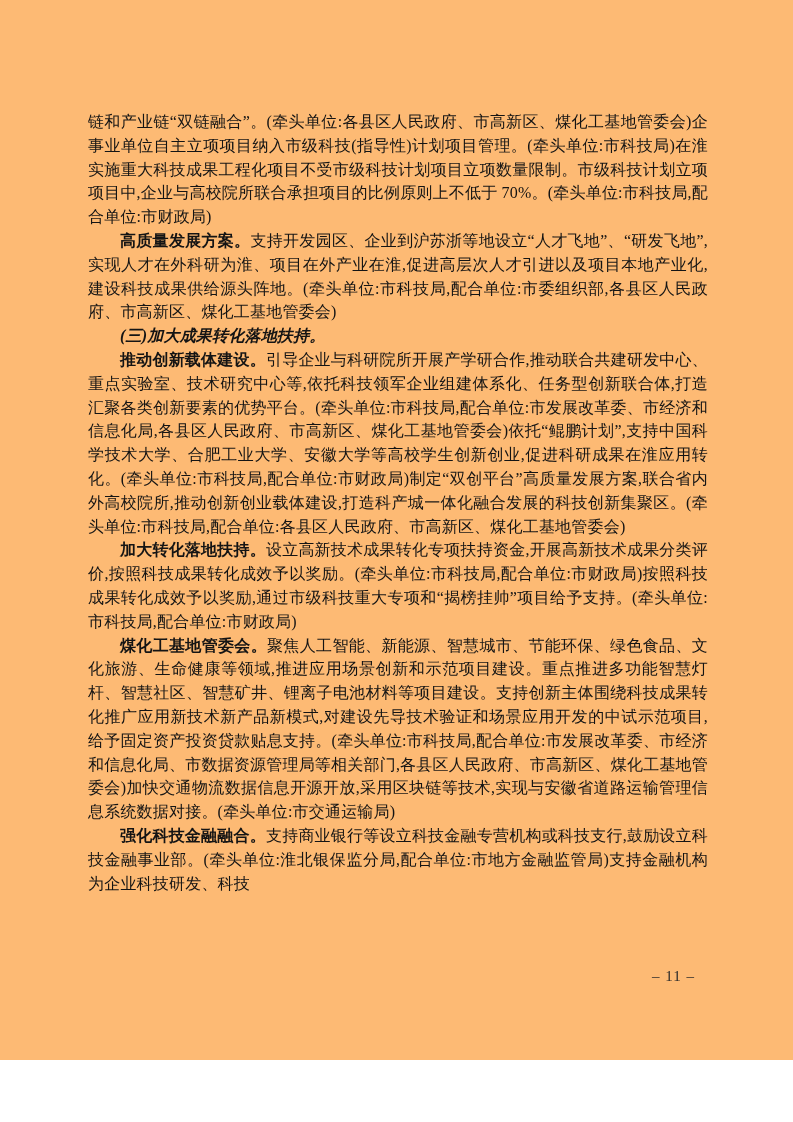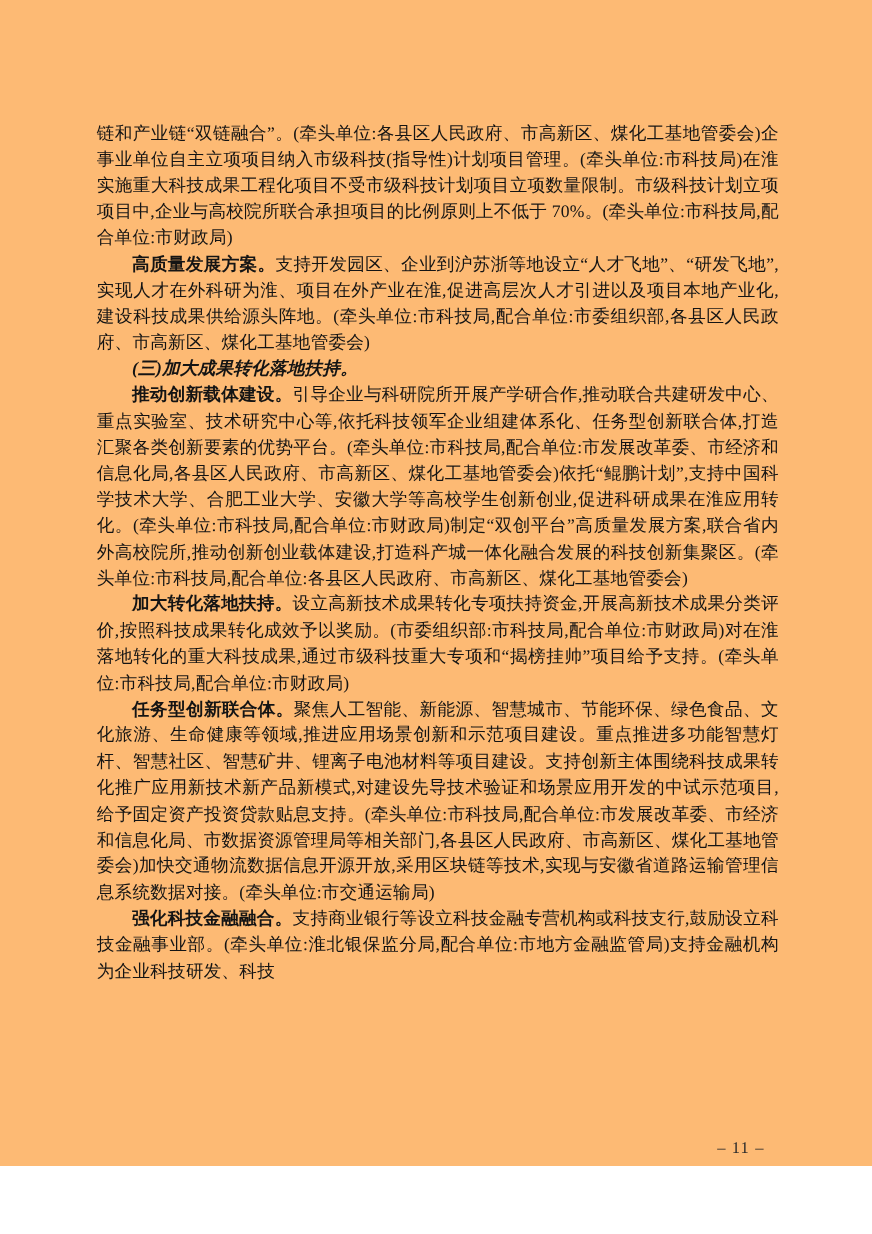--- a/index.html
+++ b/index.html
@@ -40,44 +40,44 @@
   }
   .content p .lead {
     font-weight: bold;
   }
   .content p.section-heading {
     font-weight: bold;
     font-style: italic;
   }
   .footer {
     position: absolute;
-    top: 1036px;
+    top: 968px;
     right: 98px;
     font-size: 15px;
     letter-spacing: 1px;
     color: #2a2a2a;
   }
 </style>
 </head>
 <body>
 
 <div class="page">
   <div class="content">
 
     <p class="continuation"><span>链和产业链“双链融合”。(牵头单位:各县区人民政府、市高新区、煤化工基地管委会)企事业单位自主立项项目纳入市级科技(指导性)计划项目管理。(牵头单位:市科技局)在淮实施重大科技成果工程化项目不受市级科技计划项目立项数量限制。市级科技计划立项项目中,企业与高校院所联合承担项目的比例原则上不低于 70%。(牵头单位:市科技局,配合单位:市财政局)</span></p>
 
     <p><span class="lead">高质量发展方案。</span><span>支持开发园区、企业到沪苏浙等地设立“人才飞地”、“研发飞地”,实现人才在外科研为淮、项目在外产业在淮,促进高层次人才引进以及项目本地产业化,建设科技成果供给源头阵地。(牵头单位:市科技局,配合单位:市委组织部,各县区人民政府、市高新区、煤化工基地管委会)</span></p>
 
     <p class="section-heading"><span>(三)加大成果转化落地扶持。</span></p>
 
     <p><span class="lead">推动创新载体建设。</span><span>引导企业与科研院所开展产学研合作,推动联合共建研发中心、重点实验室、技术研究中心等,依托科技领军企业组建体系化、任务型创新联合体,打造汇聚各类创新要素的优势平台。(牵头单位:市科技局,配合单位:市发展改革委、市经济和信息化局,各县区人民政府、市高新区、煤化工基地管委会)依托“鲲鹏计划”,支持中国科学技术大学、合肥工业大学、安徽大学等高校学生创新创业,促进科研成果在淮应用转化。(牵头单位:市科技局,配合单位:市财政局)制定“双创平台”高质量发展方案,联合省内外高校院所,推动创新创业载体建设,打造科产城一体化融合发展的科技创新集聚区。(牵头单位:市科技局,配合单位:各县区人民政府、市高新区、煤化工基地管委会)</span></p>
 
-    <p><span class="lead">加大转化落地扶持。</span><span>设立高新技术成果转化专项扶持资金,开展高新技术成果分类评价,按照科技成果转化成效予以奖励。(市委组织部:市科技局,配合单位:市财政局)对在淮落地转化的重大科技成果,通过市级科技重大专项和“揭榜挂帅”项目给予支持。(牵头单位:市科技局,配合单位:市财政局)</span></p>
+    <p><span class="lead">加大转化落地扶持。</span><span>设立高新技术成果转化专项扶持资金,开展高新技术成果分类评价,按照科技成果转化成效予以奖励。(牵头单位:市科技局,配合单位:市财政局)按照科技成果转化成效予以奖励,通过市级科技重大专项和“揭榜挂帅”项目给予支持。(牵头单位:市科技局,配合单位:市财政局)</span></p>
 
-    <p><span class="lead">任务型创新联合体。</span><span>聚焦人工智能、新能源、智慧城市、节能环保、绿色食品、文化旅游、生命健康等领域,推进应用场景创新和示范项目建设。重点推进多功能智慧灯杆、智慧社区、智慧矿井、锂离子电池材料等项目建设。支持创新主体围绕科技成果转化推广应用新技术新产品新模式,对建设先导技术验证和场景应用开发的中试示范项目,给予固定资产投资贷款贴息支持。(牵头单位:市科技局,配合单位:市发展改革委、市经济和信息化局、市数据资源管理局等相关部门,各县区人民政府、市高新区、煤化工基地管委会)加快交通物流数据信息开源开放,采用区块链等技术,实现与安徽省道路运输管理信息系统数据对接。(牵头单位:市交通运输局)</span></p>
+    <p><span class="lead">煤化工基地管委会。</span><span>聚焦人工智能、新能源、智慧城市、节能环保、绿色食品、文化旅游、生命健康等领域,推进应用场景创新和示范项目建设。重点推进多功能智慧灯杆、智慧社区、智慧矿井、锂离子电池材料等项目建设。支持创新主体围绕科技成果转化推广应用新技术新产品新模式,对建设先导技术验证和场景应用开发的中试示范项目,给予固定资产投资贷款贴息支持。(牵头单位:市科技局,配合单位:市发展改革委、市经济和信息化局、市数据资源管理局等相关部门,各县区人民政府、市高新区、煤化工基地管委会)加快交通物流数据信息开源开放,采用区块链等技术,实现与安徽省道路运输管理信息系统数据对接。(牵头单位:市交通运输局)</span></p>
 
 
 
 
     <p><span class="lead">强化科技金融融合。</span><span>支持商业银行等设立科技金融专营机构或科技支行,鼓励设立科技金融事业部。(牵头单位:淮北银保监分局,配合单位:市地方金融监管局)支持金融机构为企业科技研发、科技</span></p>
 
   </div>
 
   <div class="footer">– 11 –</div>
 </div>

